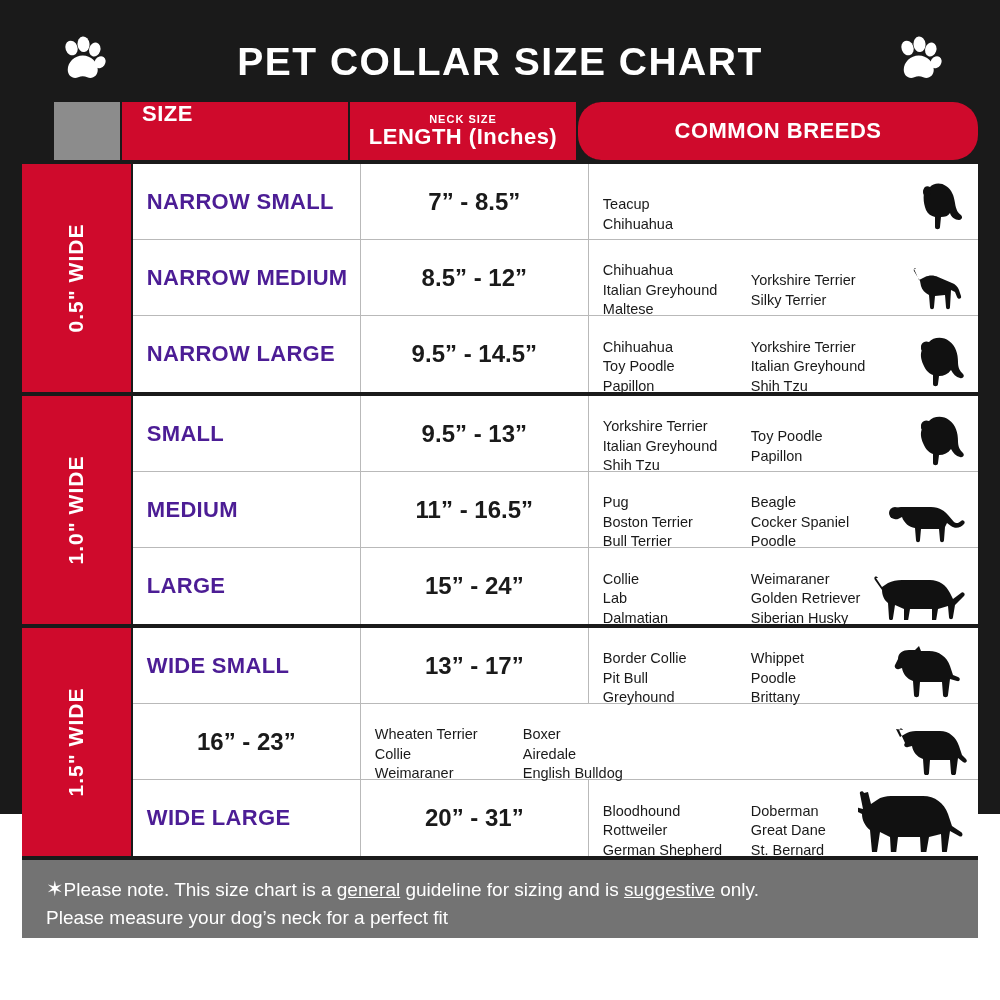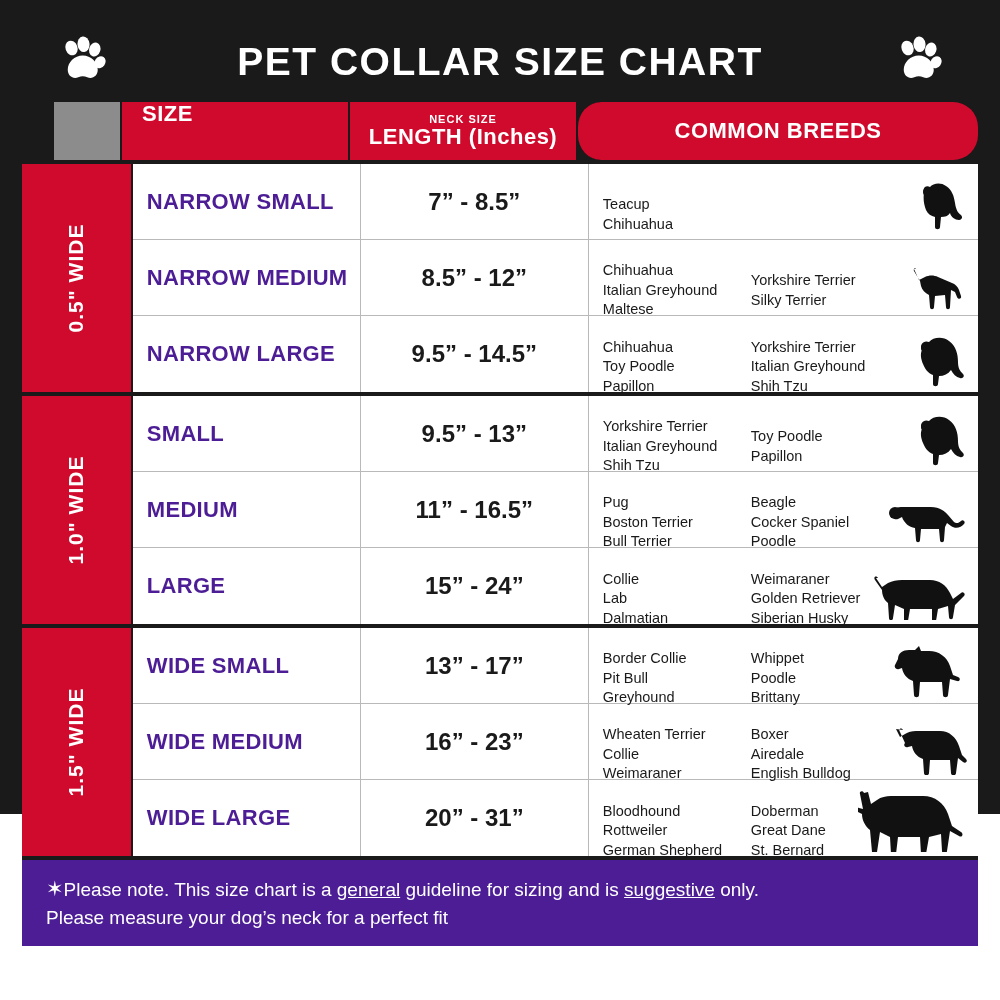--- a/index.html
+++ b/index.html
@@ -168,23 +168,23 @@
     align-items: flex-end;
     justify-content: flex-end;
     height: 68px;
     width: 120px;
   }
   .silhouette svg { display: block; }
 
   
   .footer {
     flex: 0 0 auto;
-    background: #4c1d95;
+    background: #737373;
     color: #ffffff;
-    padding: 14px 18px 14px 24px;
+    padding: 14px 18px 6px 24px;
     font-size: 19px;
     line-height: 1.45;
     border-top: 4px solid #1a1a1a;
   }
   .footer .u { text-decoration: underline; }
   .footer .star { font-size: 21px; }
 </style>
 </head>
 <body>
 
@@ -382,21 +382,20 @@
                   <span>Brittany</span>
                 </div>
                 <div class="silhouette">
                   <svg width="80" height="54" viewBox="0 0 80 54">
                     <path fill="#111" d="M10 14c0-6 5-9 11-9h6l4-4 2 5 8 0c10 0 18 6 21 15l3 9 5 2c3 1 2 5-1 4l-7-2-2 16c0 3-5 3-5 0l-1-13-22 0-1 13c0 3-5 3-5 0l-1-14c-6-2-10-7-11-13l-3 1c-3 1-5-2-4-4z"></path>
                   </svg>
                 </div>
               </div>
             </div>
             <div class="drow">
-              <div class="cell-size">WIDE MEDIUM</div>
               <div class="cell-len">16” - 23”</div>
               <div class="cell-breeds">
                 <div class="breedcol">
                   <span>Wheaten Terrier</span>
                   <span>Collie</span>
                   <span>Weimaraner</span>
                 </div>
                 <div class="breedcol">
                   <span>Boxer</span>
                   <span>Airedale</span>

